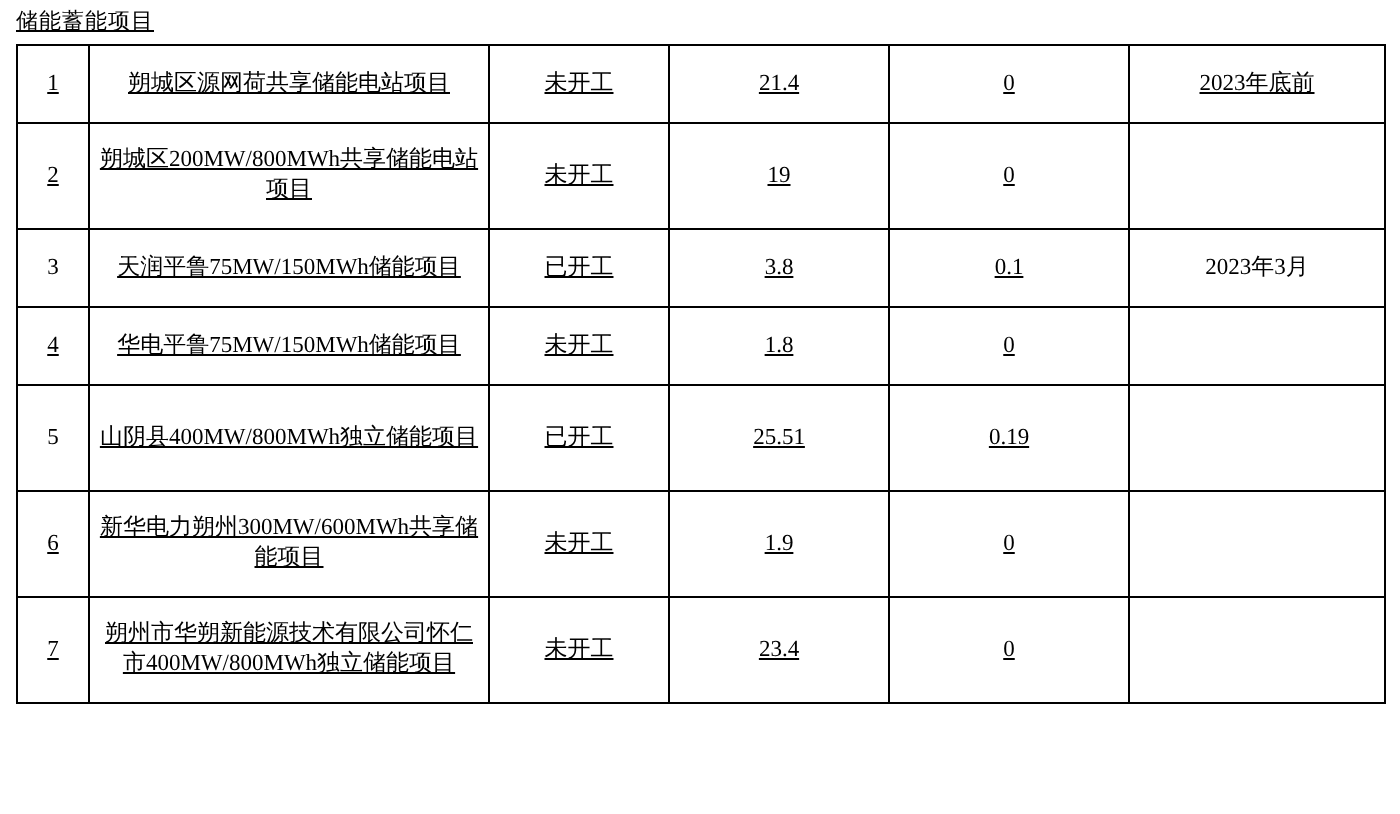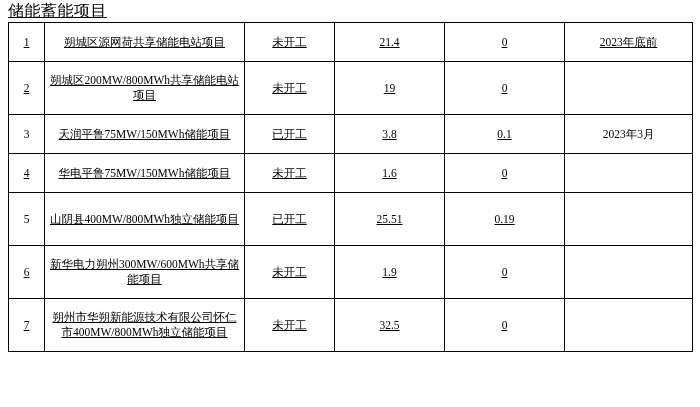--- a/index.html
+++ b/index.html
@@ -15,21 +15,21 @@
     overflow: hidden;
   }
   .page {
     position: relative;
     width: 700px;
     height: 407px;
     box-sizing: border-box;
     padding: 0;
   }
   .section-title {
-    font-size: 16px;
+    font-size: 11px;
     line-height: 14px;
     padding: 4px 0 2px 8px;
     text-decoration: underline;
     white-space: nowrap;
     letter-spacing: 0.5px;
   }
   table.grid {
     border-collapse: collapse;
     table-layout: fixed;
     width: 684px;
@@ -107,21 +107,21 @@
           <td><span class="u">已开工</span></td>
           <td><span class="u">3.8</span></td>
           <td><span class="u">0.1</span></td>
           <td><span>2023年3月</span></td>
         </tr>
 
         <tr class="row-h1">
           <td><span class="u">4</span></td>
           <td class="name-cell"><span class="u">华电平鲁75MW/150MWh储能项目</span></td>
           <td><span class="u">未开工</span></td>
-          <td><span class="u">1.6</span></td>
+          <td><span class="u">1.8</span></td>
           <td><span class="u">0</span></td>
           <td><span></span></td>
         </tr>
 
         <tr class="row-h2">
           <td><span>5</span></td>
           <td class="name-cell"><span class="u">山阴县400MW/800MWh独立储能项目</span></td>
           <td><span class="u">已开工</span></td>
           <td><span class="u">25.51</span></td>
           <td><span class="u">0.19</span></td>
@@ -134,21 +134,21 @@
           <td><span class="u">未开工</span></td>
           <td><span class="u">1.9</span></td>
           <td><span class="u">0</span></td>
           <td><span></span></td>
         </tr>
 
         <tr class="row-h2">
           <td><span class="u">7</span></td>
           <td class="name-cell"><span class="u">朔州市华朔新能源技术有限公司怀仁市400MW/800MWh独立储能项目</span></td>
           <td><span class="u">未开工</span></td>
-          <td><span class="u">32.5</span></td>
+          <td><span class="u">23.4</span></td>
           <td><span class="u">0</span></td>
           <td><span></span></td>
         </tr>
 
       </tbody>
     </table>
   </div>
 
 </div>
 

